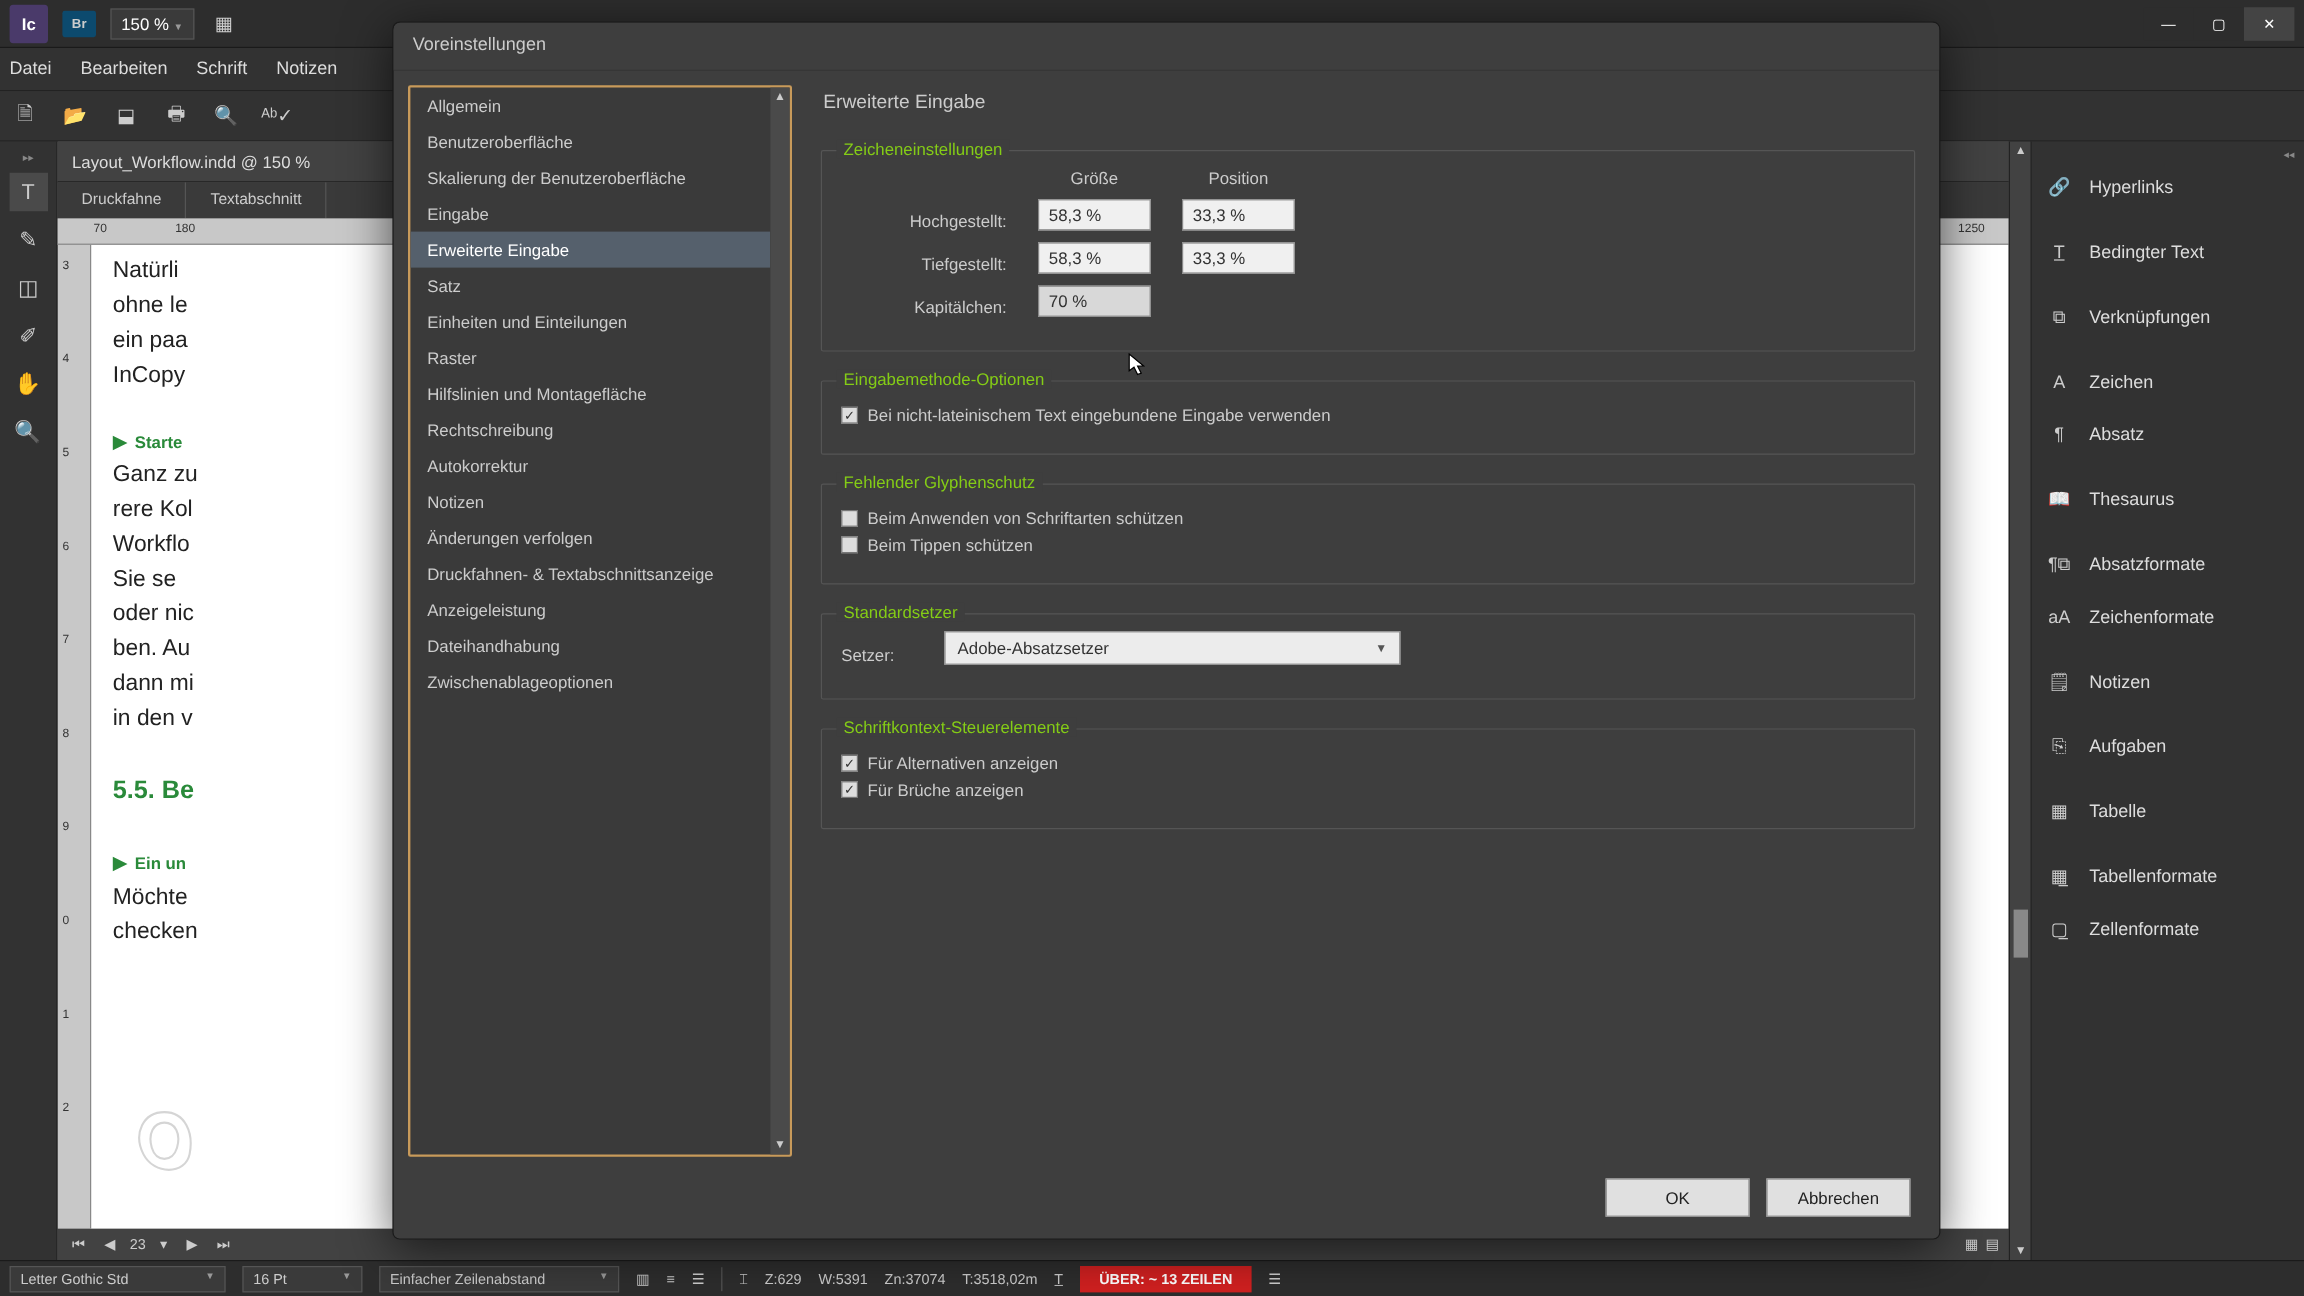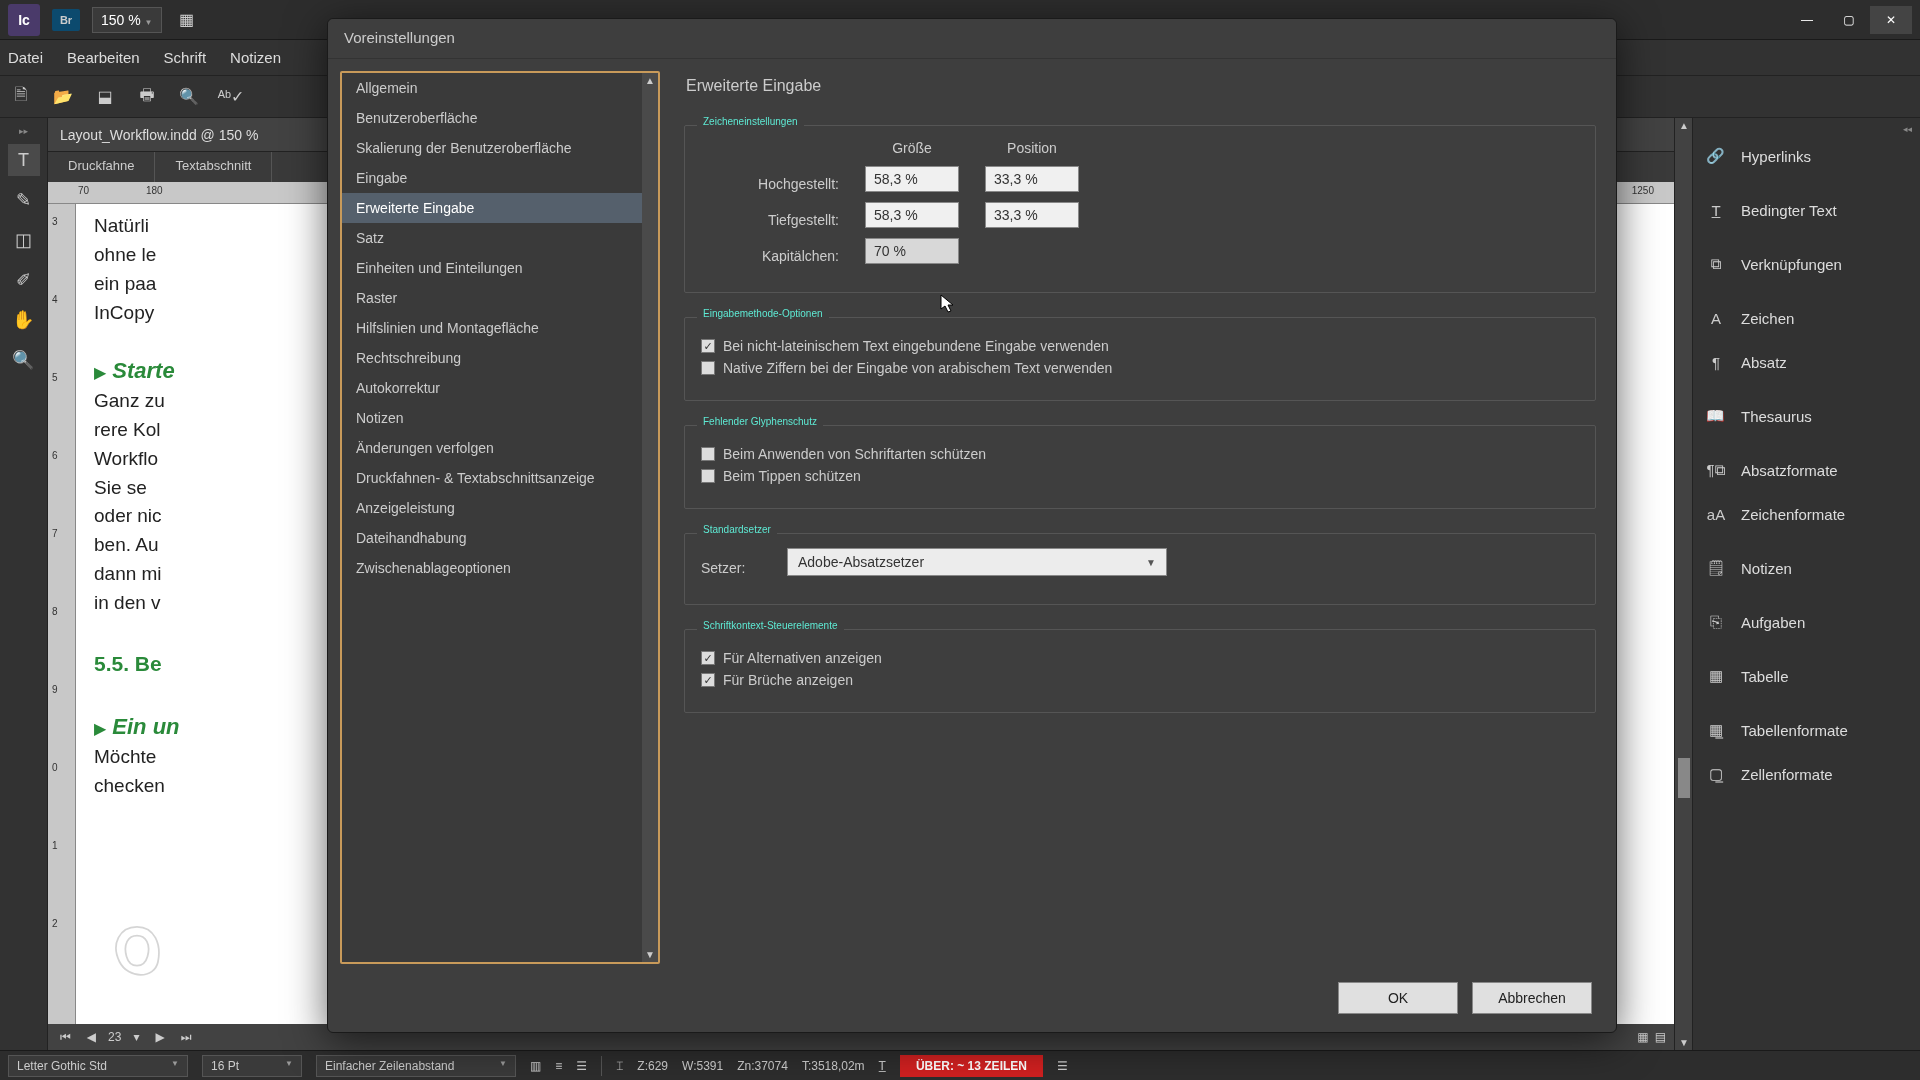--- a/index.html
+++ b/index.html
@@ -35,21 +35,21 @@
 .docarea { flex: 1; background: #5a5a5a; display: flex; flex-direction: column; position: relative; }
 .doc-tab { height: 34px; background: #424242; display: flex; align-items: center; padding-left: 12px; color: #ddd; font-size: 14px; border-bottom: 1px solid #222; }
 .doc-tabs2 { height: 30px; background: #3a3a3a; display: flex; }
 .doc-tab2 { padding: 6px 20px; color: #ccc; font-size: 13px; border-right: 1px solid #555; }
 .ruler-h { height: 22px; background: #c8c8c8; border-bottom: 1px solid #888; position: relative; color: #333; font-size: 10px; }
 .ruler-h span { position: absolute; top: 3px; }
 .doc-body { flex: 1; display: flex; overflow: hidden; }
 .ruler-v { width: 28px; background: #c8c8c8; border-right: 1px solid #888; position: relative; color: #333; font-size: 10px; }
 .ruler-v span { position: absolute; left: 4px; writing-mode: horizontal-tb; }
 .page { flex: 1; background: #fff; color: #222; padding: 8px 18px; font-family: Georgia, serif; font-size: 19px; line-height: 1.52; position: relative; overflow: hidden; }
-.page .green { color: #2a8a3a; font-weight: bold; font-size: 22px; font-style: italic; }
+.page .green { color: #2a8a3a; font-weight: bold; font-size: 14px; }
 .page .green2 { color: #2a8a3a; font-weight: bold; font-size: 21px; }
 .page .arrow { color: #2a8a3a; font-size: 16px; margin-right: 6px; }
 .doc-footer { height: 26px; background: #424242; display: flex; align-items: center; padding: 0 8px; gap: 8px; color: #ccc; font-size: 12px; }
 .nav-btn { color: #ccc; padding: 0 4px; }
 
 
 .scroll-right { width: 18px; background: #424242; border-left: 1px solid #222; position: relative; }
 .scroll-right .thumb { position: absolute; left: 3px; width: 12px; height: 40px; background: #888; top: 640px; }
 .scroll-right .arr { position: absolute; left: 4px; color: #ccc; font-size: 10px; }
 
@@ -66,21 +66,21 @@
 .dlg-cats { width: 320px; background: #3a3a3a; border: 2px solid #c89a5a; border-radius: 2px; display: flex; }
 .dlg-cats-list { flex: 1; overflow: hidden; }
 .cat-item { padding: 7px 14px; color: #ccc; font-size: 14px; cursor: default; }
 .cat-item.sel { background: #55606c; color: #fff; }
 .dlg-cats-scroll { width: 16px; background: #4a4a4a; position: relative; }
 .dlg-cats-scroll .arr { position: absolute; left: 3px; font-size: 10px; color: #ccc; }
 
 .dlg-right { flex: 1; display: flex; flex-direction: column; gap: 14px; padding: 4px 8px; }
 .dlg-head { color: #ccc; font-size: 16px; padding: 2px 0 6px 2px; }
 .group { border: 1px solid #555; border-radius: 2px; padding: 14px 16px 18px 16px; position: relative; margin-top: 10px; }
-.group-title { position: absolute; top: -10px; left: 12px; background: #3e3e3e; padding: 0 6px; color: #5eead4; font-size: 10px; }
+.group-title { position: absolute; top: -10px; left: 12px; background: #3e3e3e; padding: 0 6px; color: #84cc16; font-size: 14px; }
 .row { display: flex; align-items: flex-end; gap: 26px; margin-bottom: 10px; }
 .row .lbl { width: 138px; text-align: right; color: #ccc; font-size: 14px; }
 .row .colhdr { width: 94px; text-align: center; color: #ccc; font-size: 14px; }
 .numfield { width: 94px; background: #f0f0f0; color: #333; padding: 4px 8px; font-size: 14px; border: 1px solid #888; }
 .check { display: flex; align-items: center; gap: 8px; margin: 6px 0; color: #ccc; font-size: 14px; }
 .check .box { width: 14px; height: 14px; background: #ddd; border: 1px solid #777; display: flex; align-items: center; justify-content: center; font-size: 11px; color: #333; }
 .dropdown { flex: none; width: 380px; background: #ececec; color: #333; padding: 5px 10px; font-size: 14px; border: 1px solid #888; display: flex; justify-content: space-between; align-items: center; }
 .dropdown .dd-arrow { color: #555; font-size: 10px; }
 
 .dlg-buttons { height: 56px; display: flex; justify-content: flex-end; align-items: center; gap: 14px; padding: 0 24px 12px 0; }
@@ -343,24 +343,20 @@
           <div class="numfield" style="background:#d8d8d8">70 %</div>
         </div>
       </div>
 
       <div class="group">
         <div class="group-title">Eingabemethode-Optionen</div>
         <div class="check">
             <div class="box">✓</div>
             <span>Bei nicht-lateinischem Text eingebundene Eingabe verwenden</span>
           </div>
-        <div class="check">
-            <div class="box"></div>
-            <span>Native Ziffern bei der Eingabe von arabischem Text verwenden</span>
-          </div>
       </div>
 
       <div class="group">
         <div class="group-title">Fehlender Glyphenschutz</div>
         <div class="check">
             <div class="box"></div>
             <span>Beim Anwenden von Schriftarten schützen</span>
           </div>
         <div class="check">
             <div class="box"></div>

